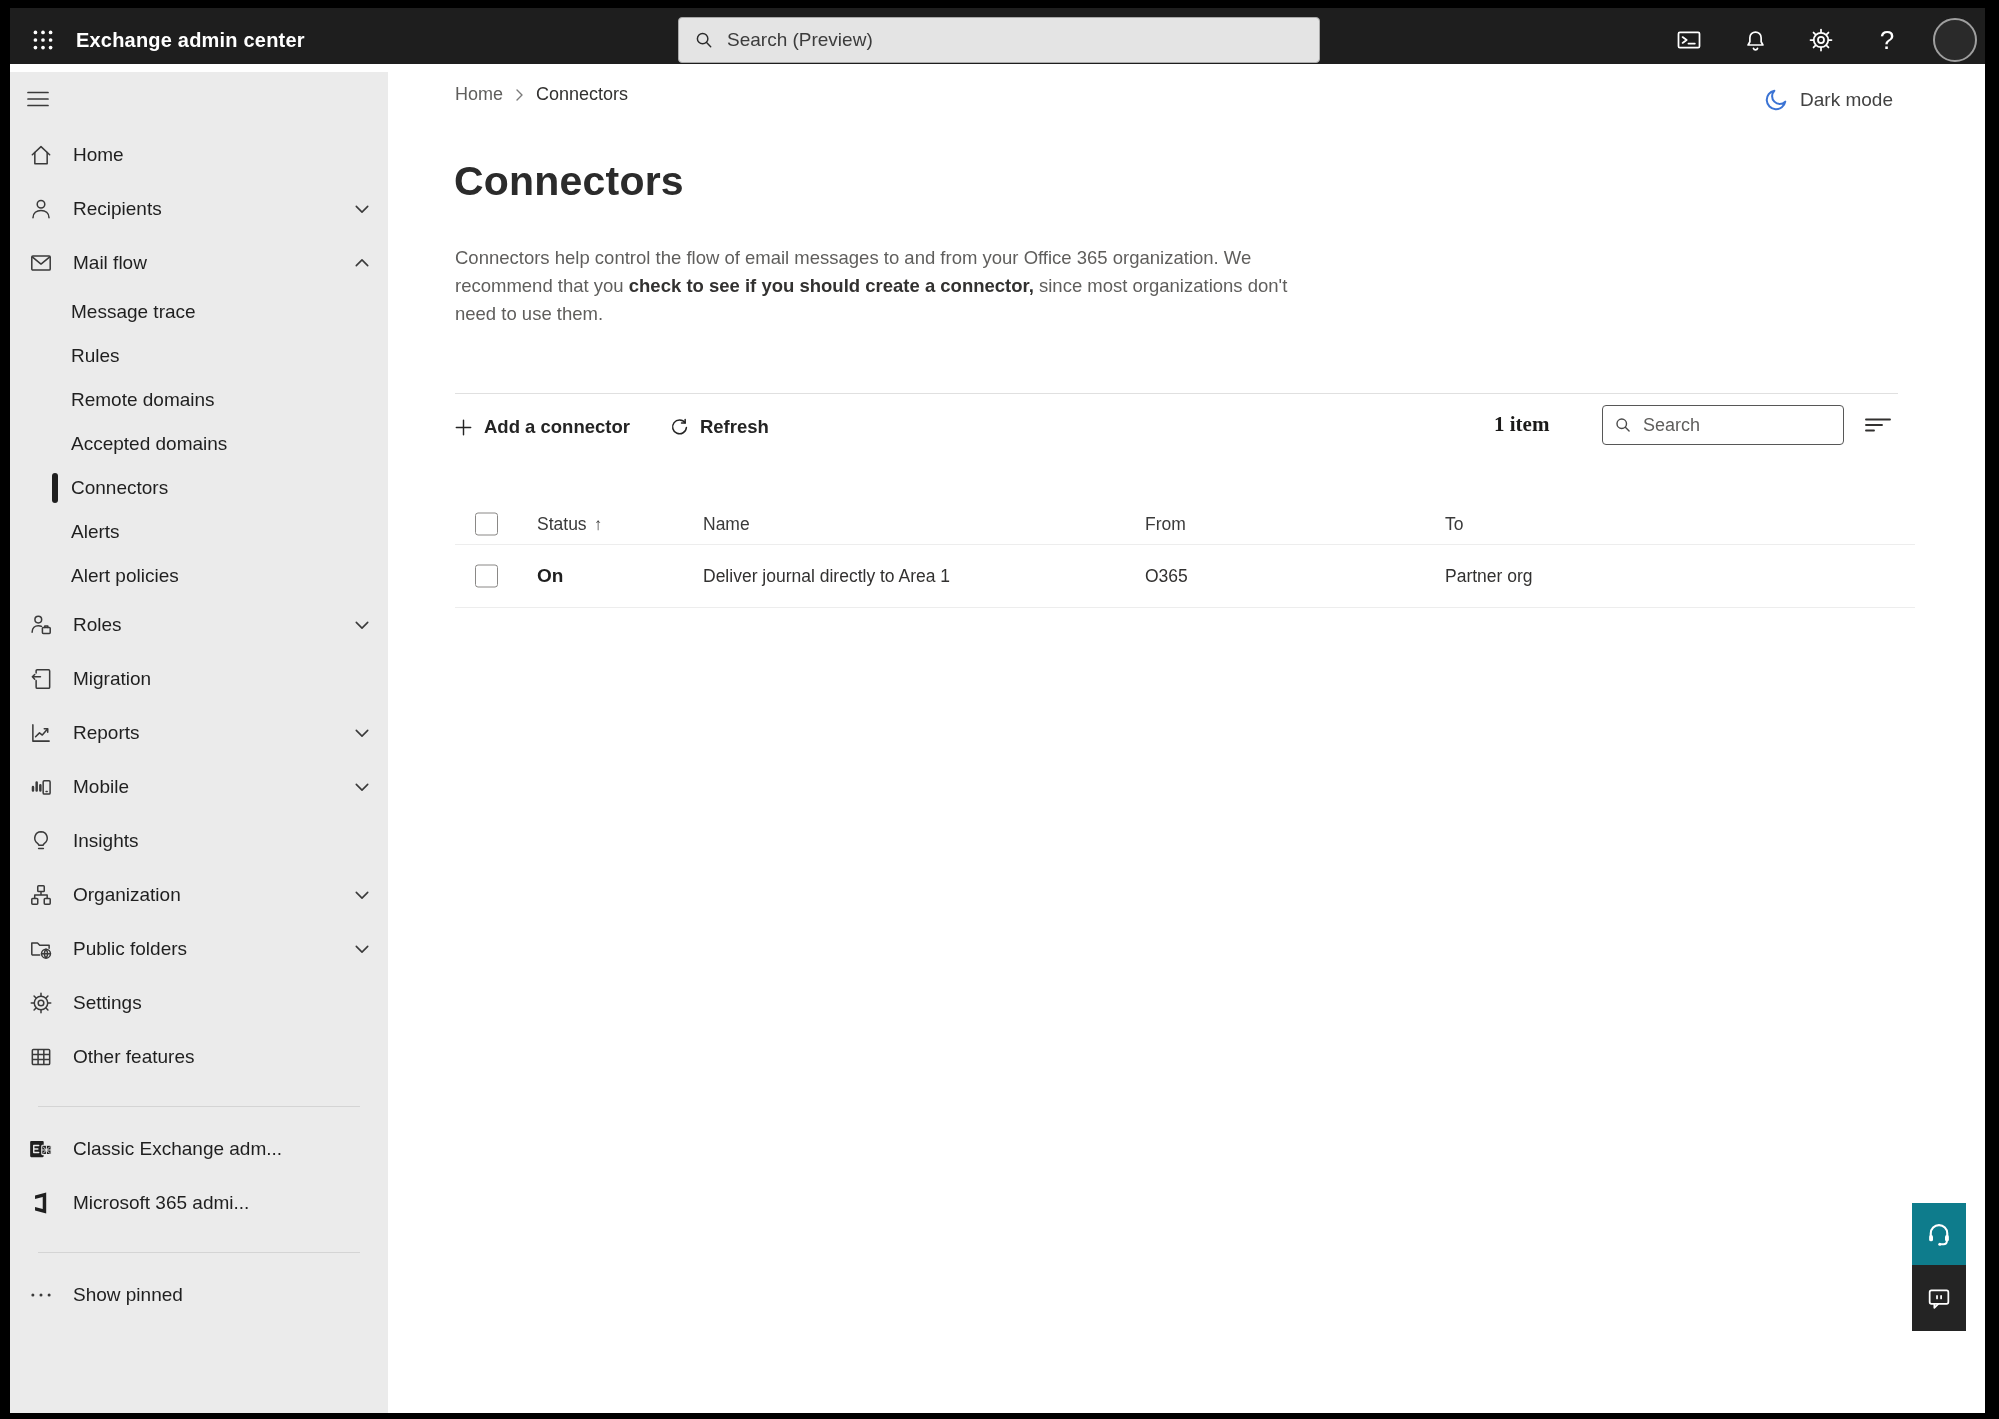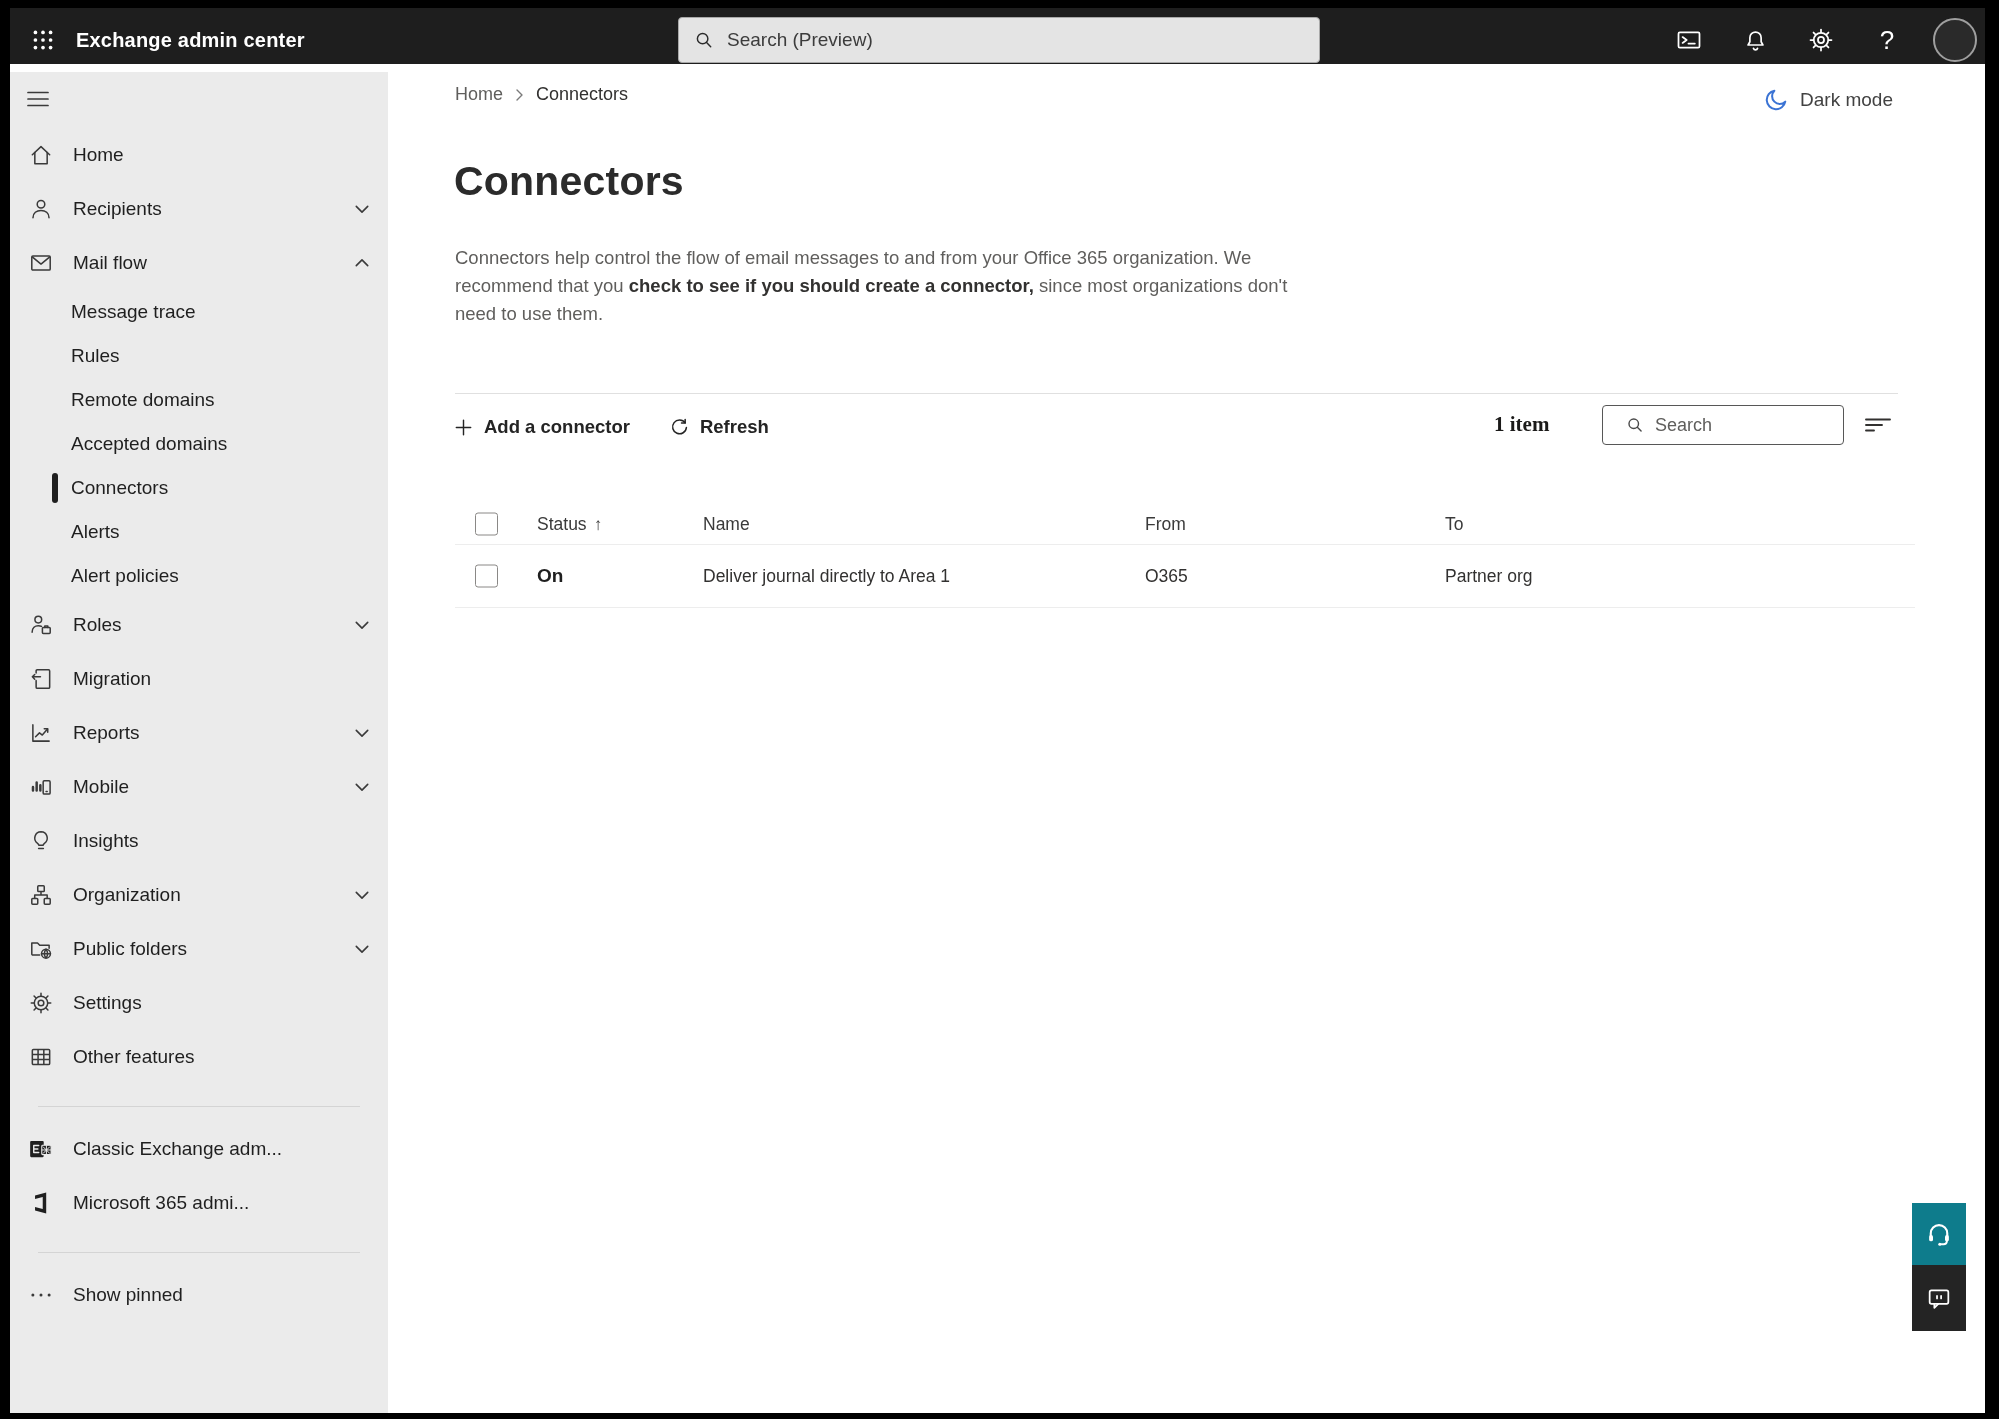--- a/index.html
+++ b/index.html
@@ -45,21 +45,21 @@
   .darkmode span { font-size:19px; color:#424242; }
   .page-title { position:absolute; left:66px; top:86px; font-size:41px; font-weight:700; color:#2b2b2b; letter-spacing:.2px; }
   .page-desc { position:absolute; left:67px; top:172px; width:868px; font-size:18.5px; line-height:28px; color:#5f5e5c; }
   .page-desc b { color:#323130; font-weight:700;text-align:right; }
   .content-divider { position:absolute; left:67px; top:321px; width:1443px; height:1px; background:#e0e0e0; }
 
   
   .toolbar-left { position:absolute; left:64px; top:333px; height:44px; display:flex; align-items:center; gap:38px; }
   .cmd-btn { display:flex; align-items:center; gap:9px; background:none; border:none; cursor:pointer; font-size:18.5px; color:#242424; font-family:inherit; font-weight:700; }
   .item-count { position:absolute; left:1106px; top:340px; font-family:"Liberation Serif","DejaVu Serif",serif; font-weight:700; font-size:21px; color:#1b1a19; }
-  .list-search { position:absolute; left:1214px; top:333px; width:242px; height:40px; border:1.6px solid #575757; border-radius:4px; background:#fff; display:flex; align-items:center; padding:0 22px; }
+  .list-search { position:absolute; left:1214px; top:333px; width:242px; height:40px; border:1.6px solid #575757; border-radius:4px; background:#fff; display:flex; align-items:center; padding:0 10px; }
   .list-search input { flex:1; border:none; outline:none; background:transparent; font-size:18px; color:#323130; font-family:inherit; margin-left:10px; width:100%; }
   .list-search input::placeholder { color:#5f5e5c; opacity:1; }
   .filter-btn { position:absolute; left:1470px; top:335px; width:40px; height:36px; background:none; border:none; cursor:pointer; display:flex; align-items:center; justify-content:center; }
 
   
   .tbl { position:absolute; left:67px; top:432px; width:1460px; }
   .tbl-header { position:relative; height:41px; border-bottom:1px solid #ededed; }
   .tbl-row { position:relative; height:63px; border-bottom:1px solid #ededed; cursor:pointer; }
   .cell { position:absolute; top:50%; transform:translateY(-50%); font-size:17.5px; color:#323130; white-space:nowrap; }
   .hdr { color:#3a3a3a; display:flex; align-items:center; gap:7px; cursor:pointer; }

